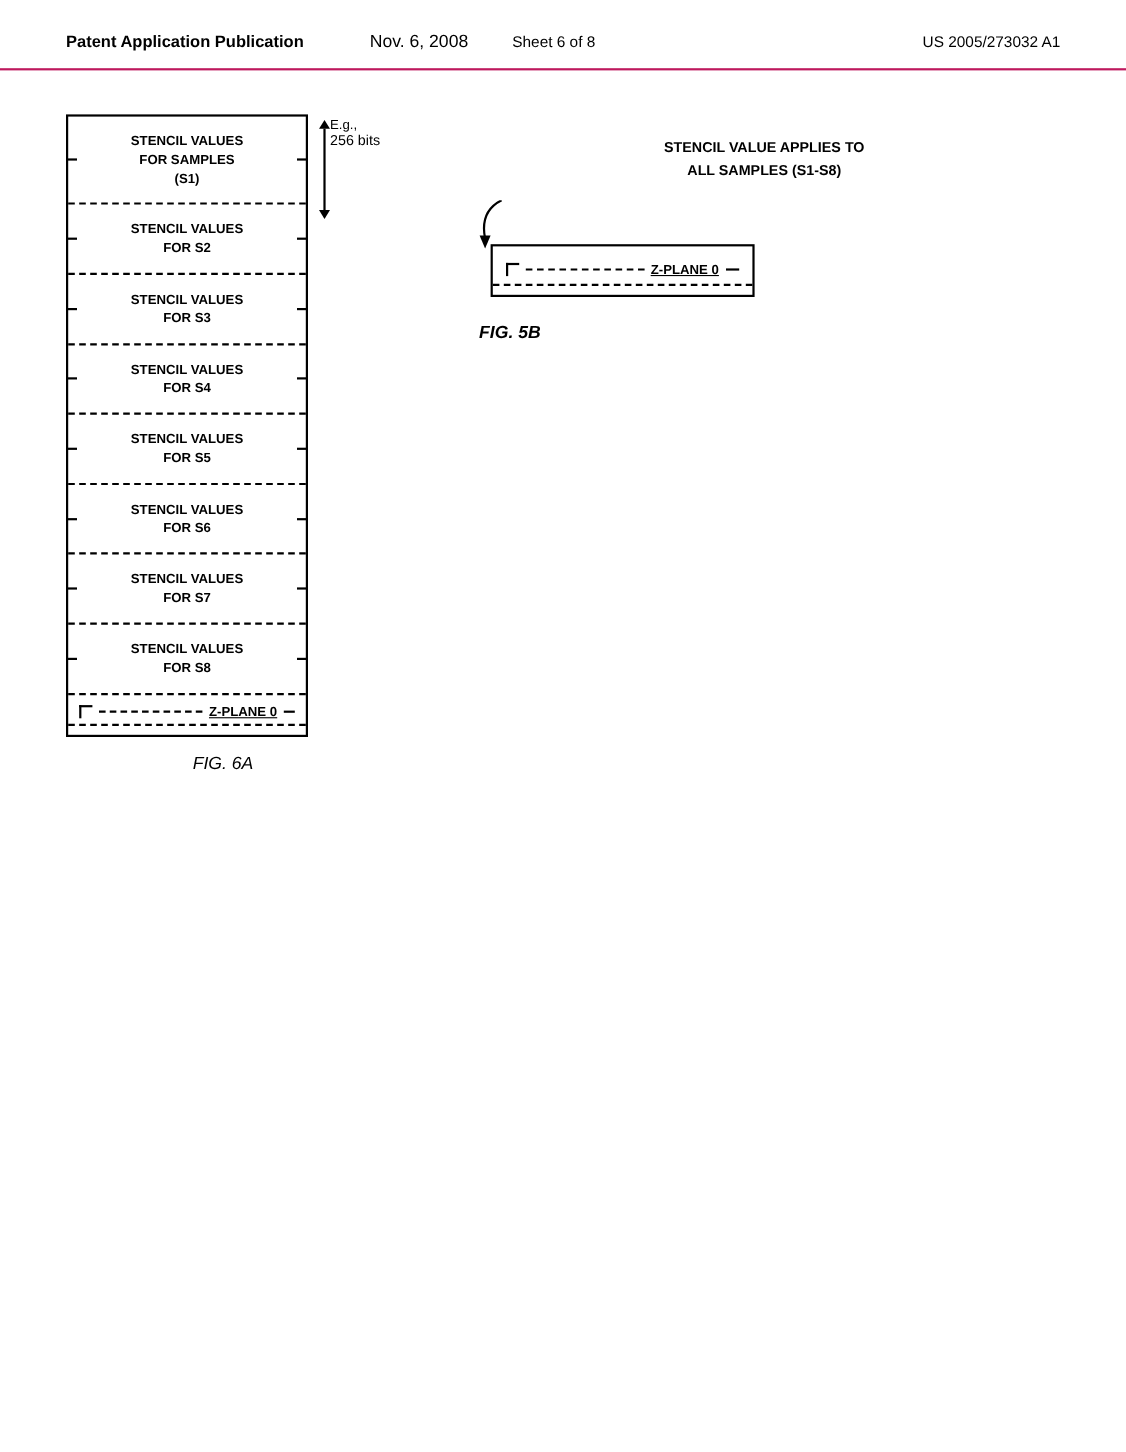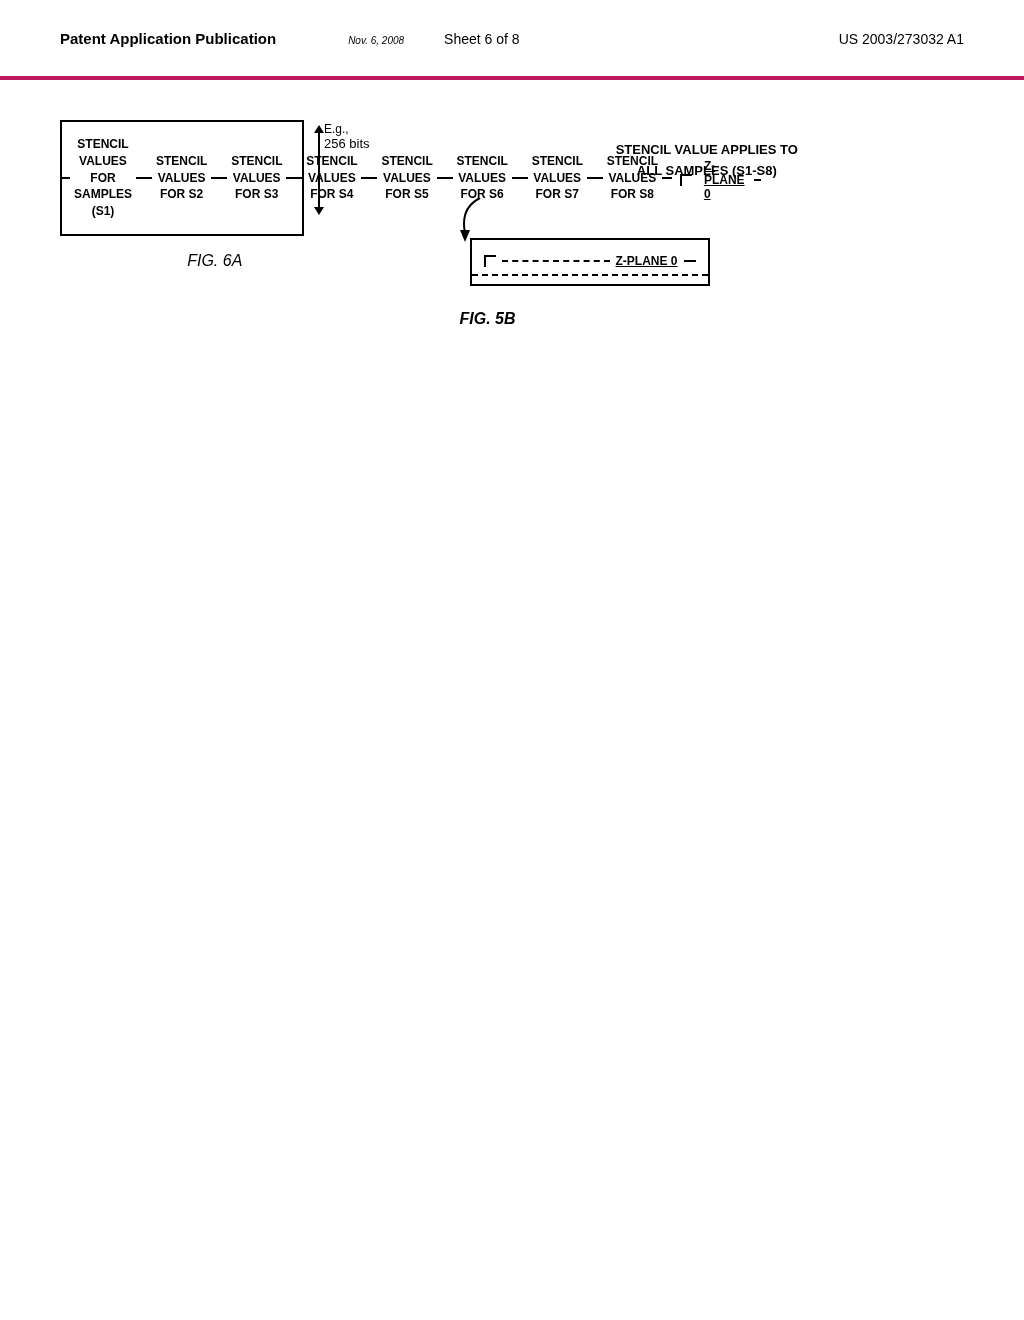--- a/index.html
+++ b/index.html
@@ -8,36 +8,35 @@
       font-family: Arial, Helvetica, sans-serif;
       width: 1024px;
       min-height: 1320px;
       position: relative;
       overflow-x: hidden;
     }
 
     .page-header {
       display: flex;
       align-items: baseline;
-      padding: 30px 60px 29px 60px;
-      border-bottom: 4px solid #be185d;
+      padding: 30px 60px 14px 60px;
+      border-bottom: 2px solid #be185d;
       gap: 20px;
     }
 
     .header-title {
       font-weight: bold;
       font-size: 15px;
       flex: 0 0 auto;
     }
 
     .header-date {
-      font-size: 10px;
-      flex: 0 0 auto;
-      margin-left: 52px;
-      font-style: italic;
+      font-size: 16px;
+      flex: 0 0 auto;
+      margin-left: 40px;
     }
 
     .header-sheet {
       font-size: 14px;
       flex: 0 0 auto;
       margin-left: 20px;
     }
 
     .header-patent {
       font-size: 14px;
@@ -54,23 +53,23 @@
     
     .fig6a-container {
       flex: 0 0 auto;
       display: flex;
       flex-direction: column;
       align-items: center;
     }
 
     .fig6a-main-box {
       border: 2px solid #000;
-      width: 244px;
-      display: flex;
-      flex-direction: row;
+      width: 220px;
+      display: flex;
+      flex-direction: column;
     }
 
     .zplane-label {
       font-size: 12px;
       font-weight: bold;
       text-decoration: underline;
     }
 
     .fig6a-label {
       font-size: 16px;
@@ -178,21 +177,21 @@
       padding-top: 2px;
     }
   </style>
 </head>
 <body>
 
 <div class="page-header">
   <span class="header-title">Patent Application Publication</span>
   <span class="header-date">Nov. 6, 2008</span>
   <span class="header-sheet">Sheet 6 of 8</span>
-  <span class="header-patent">US 2003/273032 A1</span>
+  <span class="header-patent">US 2005/273032 A1</span>
 </div>
 
 <div class="content-area">
 
   <div class="fig6a-container">
     <div class="fig6a-wrapper">
 
       <div style="display:flex; flex-direction:column; align-items:flex-start;">
         <div style="display:flex; align-items:flex-start; gap:0;">
           <div class="fig6a-main-box">

